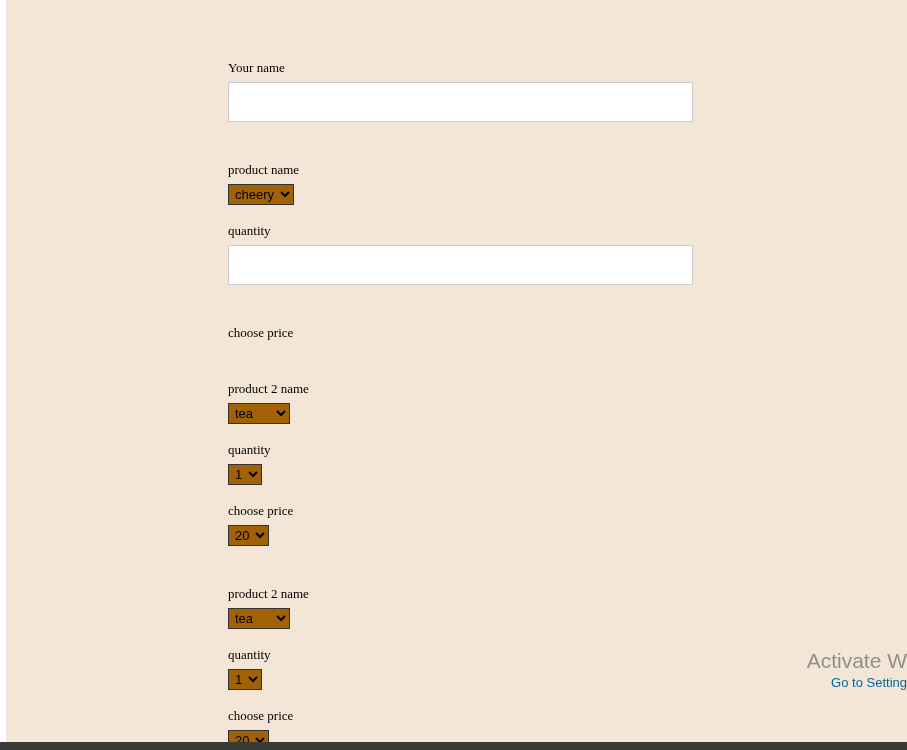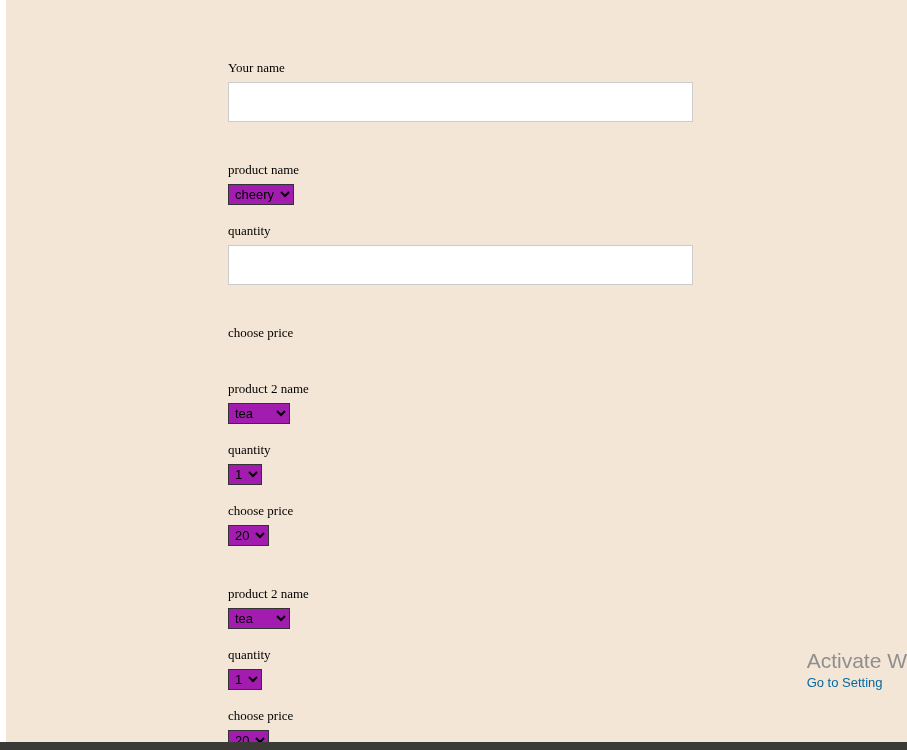--- a/index.html
+++ b/index.html
@@ -33,21 +33,21 @@
     height: 40px;
     border: 1px solid #ccc;
     background: #fff;
     padding: 6px 10px;
     font-size: 14px;
   }
   select {
     font-family: Arial, sans-serif;
     font-size: 13px;
     border: 1px solid #333;
-    background: #a21caf;
+    background: #a16207;
     padding: 1px 2px;
   }
   .radio-row {
     padding-top: 14px;
     padding-left: 22px;
   }
   .radio-item {
     display: inline-block;
     margin-right: 38px;
     font-size: 13px;
@@ -60,21 +60,21 @@
     font-size: 17px;
     padding: 2px 4px;
     border: 1.5px solid #000;
   }
   .watermark {
     position: absolute;
     right: 0;
     bottom: 60px;
     color: #8a8a8a;
     font-family: 'Segoe UI', Arial, sans-serif;
-    text-align: left;
+    text-align: right;
   }
   .watermark .wm-title {
     font-size: 21px;
     font-weight: 400;
     color: #8f8f8f;
   }
   .watermark .wm-sub {
     font-size: 13px;
     color: #0369a1;
     margin-top: 2px;

